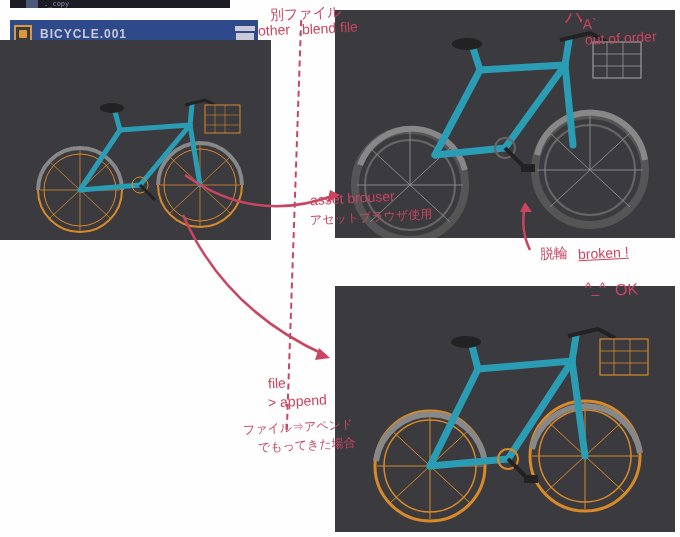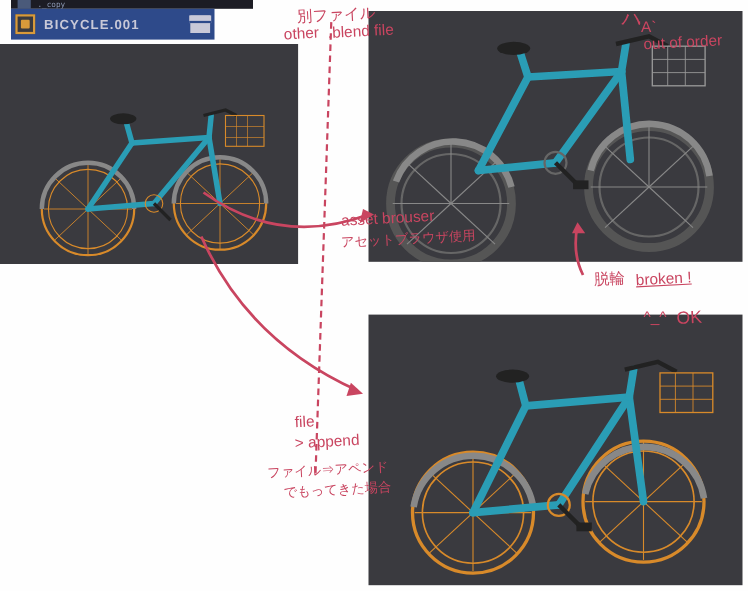--- a/index.html
+++ b/index.html
@@ -7,40 +7,40 @@
       width: 680px;
       height: 537px;
       background: #fefefe;
       position: relative;
       font-family: "Comic Sans MS", cursive, sans-serif;
       overflow: hidden;
     }
     .asset-bar {
       position: absolute;
       left: 10px;
-      top: 8px;
-      width: 185px;
+      top: 20px;
+      width: 248px;
       height: 28px;
       background: #2e4a8a;
       display: flex;
       align-items: center;
       padding: 4px 4px;
       gap: 8px;
     }
     .asset-bar-edge {
       position: absolute;
       left: 10px;
       top: 0;
       width: 220px;
       height: 8px;
       background: #1c1c24;
       display: flex;
       align-items: center;
       gap: 6px;
-      padding-left: 6px;
+      padding-left: 16px;
     }
     .tiny-icon { width: 12px; height: 8px; background: #4a5a7a; }
     .tiny-text { font-size: 7px; color: #8a96b0; font-family: monospace; }
     .asset-icon {
       width: 18px; height: 18px;
       border: 2px solid #d89a3a;
       background: #3a3a3f;
       display: flex; align-items: center; justify-content: center;
     }
     .asset-icon::after { content: ""; width: 8px; height: 8px; background: #d89a3a; border-radius: 1px; }

